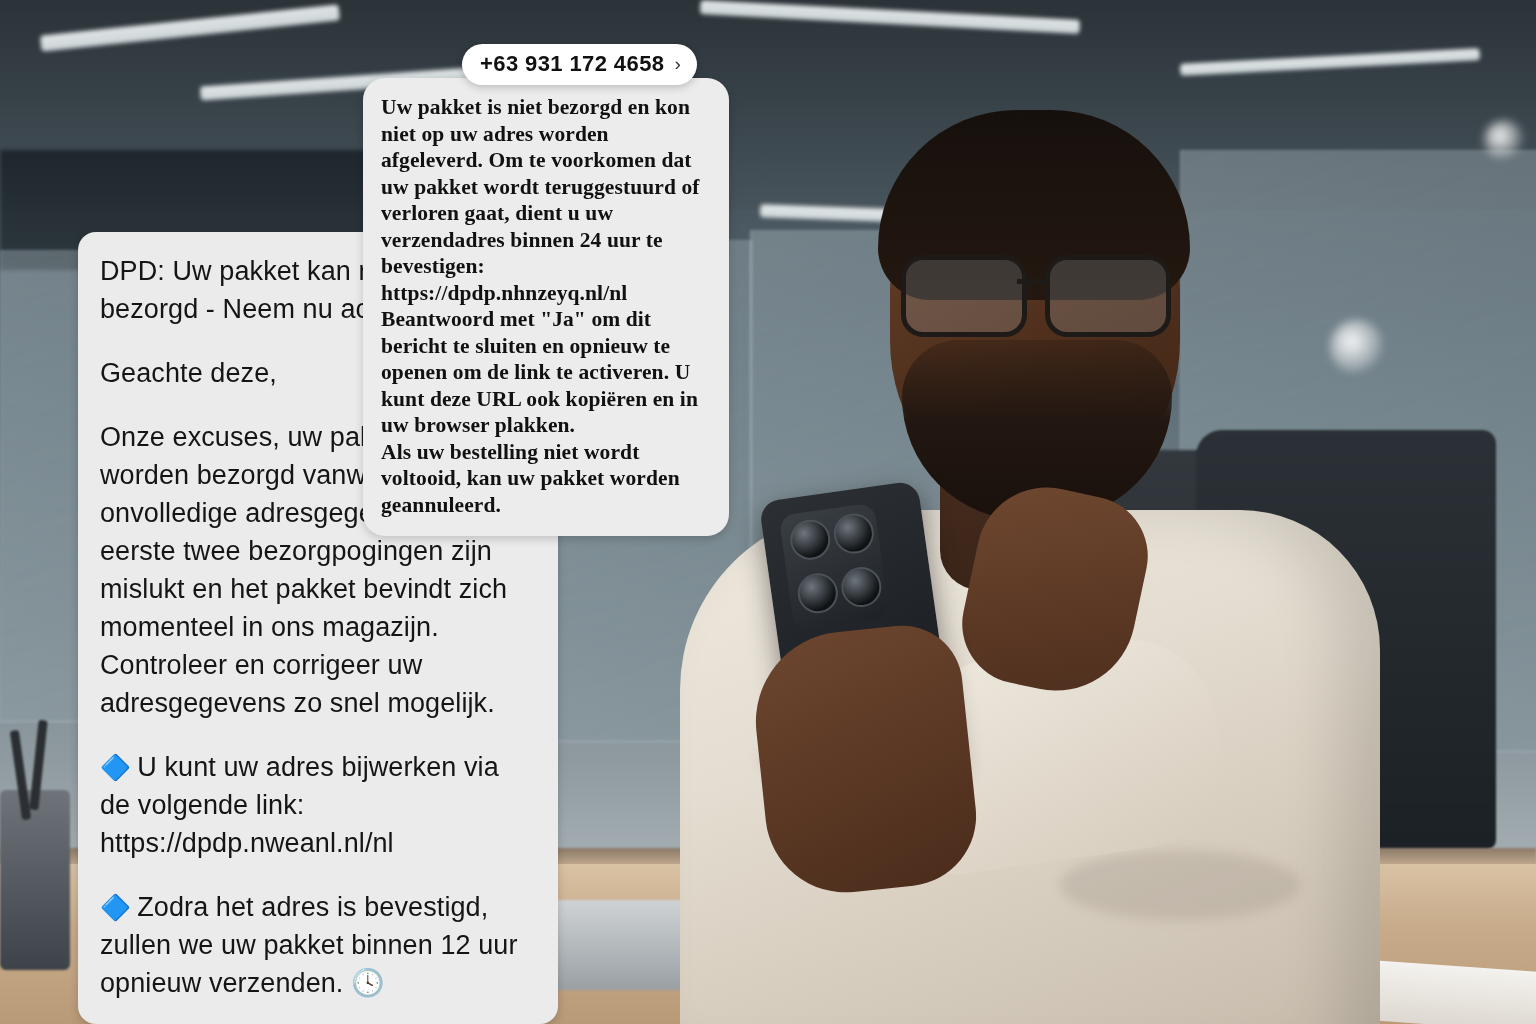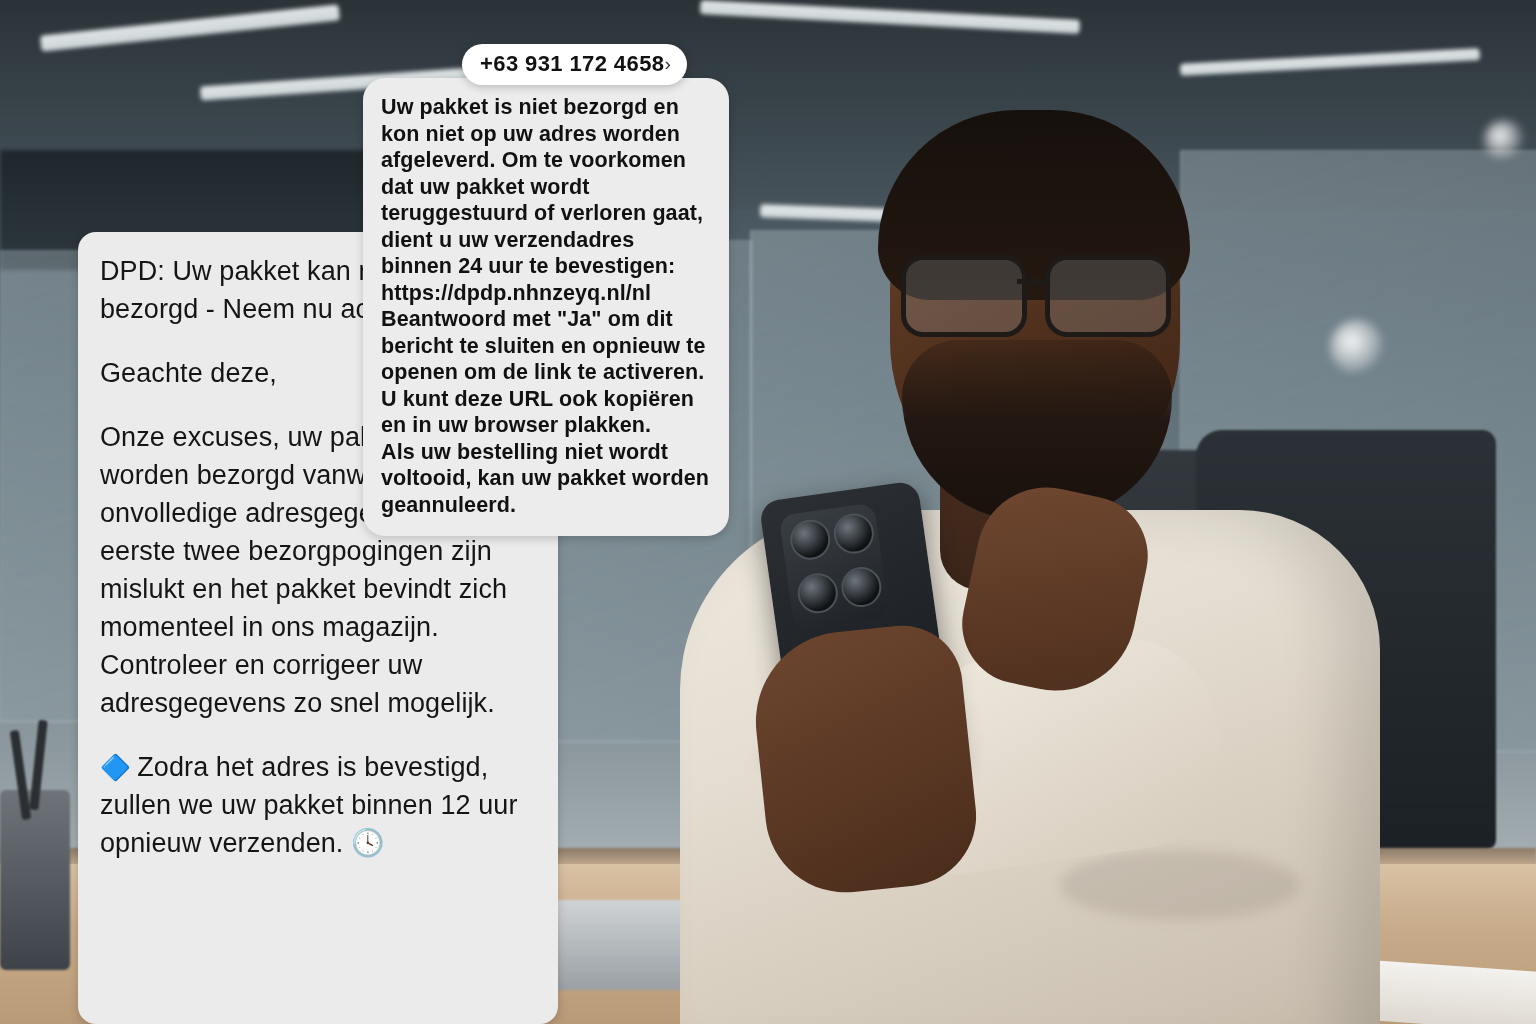--- a/index.html
+++ b/index.html
@@ -236,35 +236,36 @@
 
   #bubble-sms {
     left: 363px;
     top: 78px;
     width: 330px;
     padding: 16px 18px 18px 18px;
     font-size: 21.5px;
     line-height: 26.5px;
     border-radius: 22px;
   }
-  #bubble-sms p { margin: 0; }
+  #bubble-sms p { margin: 0; font-family: Liberation Serif, serif; }
 
   #phone-badge {
     position: absolute;
     left: 462px;
     top: 44px;
     background: #fff;
     border-radius: 22px;
     padding: 7px 16px 8px 18px;
     font-size: 22px;
     font-weight: 700;
     color: #111;
     box-shadow: 0 2px 8px rgba(0,0,0,.22);
     display: flex;
     align-items: center;
+    gap: 10px;
     letter-spacing: .4px;
   }
   #phone-badge .chev {
     font-size: 19px;
     color: #333;
     font-weight: 400;
     line-height: 1;
     transform: translateY(-1px);
   }
 
@@ -355,20 +356,23 @@
       </div>
       <div class="hand"></div>
     </div>
   </div>
 
   <div class="bubble" id="bubble-email">
     <p>DPD: Uw pakket kan niet worden bezorgd - Neem nu actie</p>
     <p>Geachte deze,</p>
     <p>Onze excuses, uw pakket kon niet worden bezorgd vanwege onvolledige adresgegevens. De eerste twee bezorgpogingen zijn mislukt en het pakket bevindt zich momenteel in ons magazijn. Controleer en corrigeer uw adresgegevens zo snel mogelijk.</p>
     <p>
+      <span class="diamond">🔷</span><span>U kunt uw adres bijwerken via de volgende link: https://dpdp.nweanl.nl/nl</span>
+    </p>
+    <p>
       <span class="diamond">🔷</span><span>Zodra het adres is bevestigd, zullen we uw pakket binnen 12 uur opnieuw verzenden. 🕓</span>
     </p>
 
   </div>
 
   <div class="bubble" id="bubble-sms">
     <p style="white-space:pre-line;">Uw pakket is niet bezorgd en kon niet op uw adres worden afgeleverd. Om te voorkomen dat uw pakket wordt teruggestuurd of verloren gaat, dient u uw verzendadres binnen 24 uur te bevestigen: https://dpdp.nhnzeyq.nl/nl Beantwoord met "Ja" om dit bericht te sluiten en opnieuw te openen om de link te activeren. U kunt deze URL ook kopiëren en in uw browser plakken.
 Als uw bestelling niet wordt voltooid, kan uw pakket worden geannuleerd.</p>
   </div>
 

